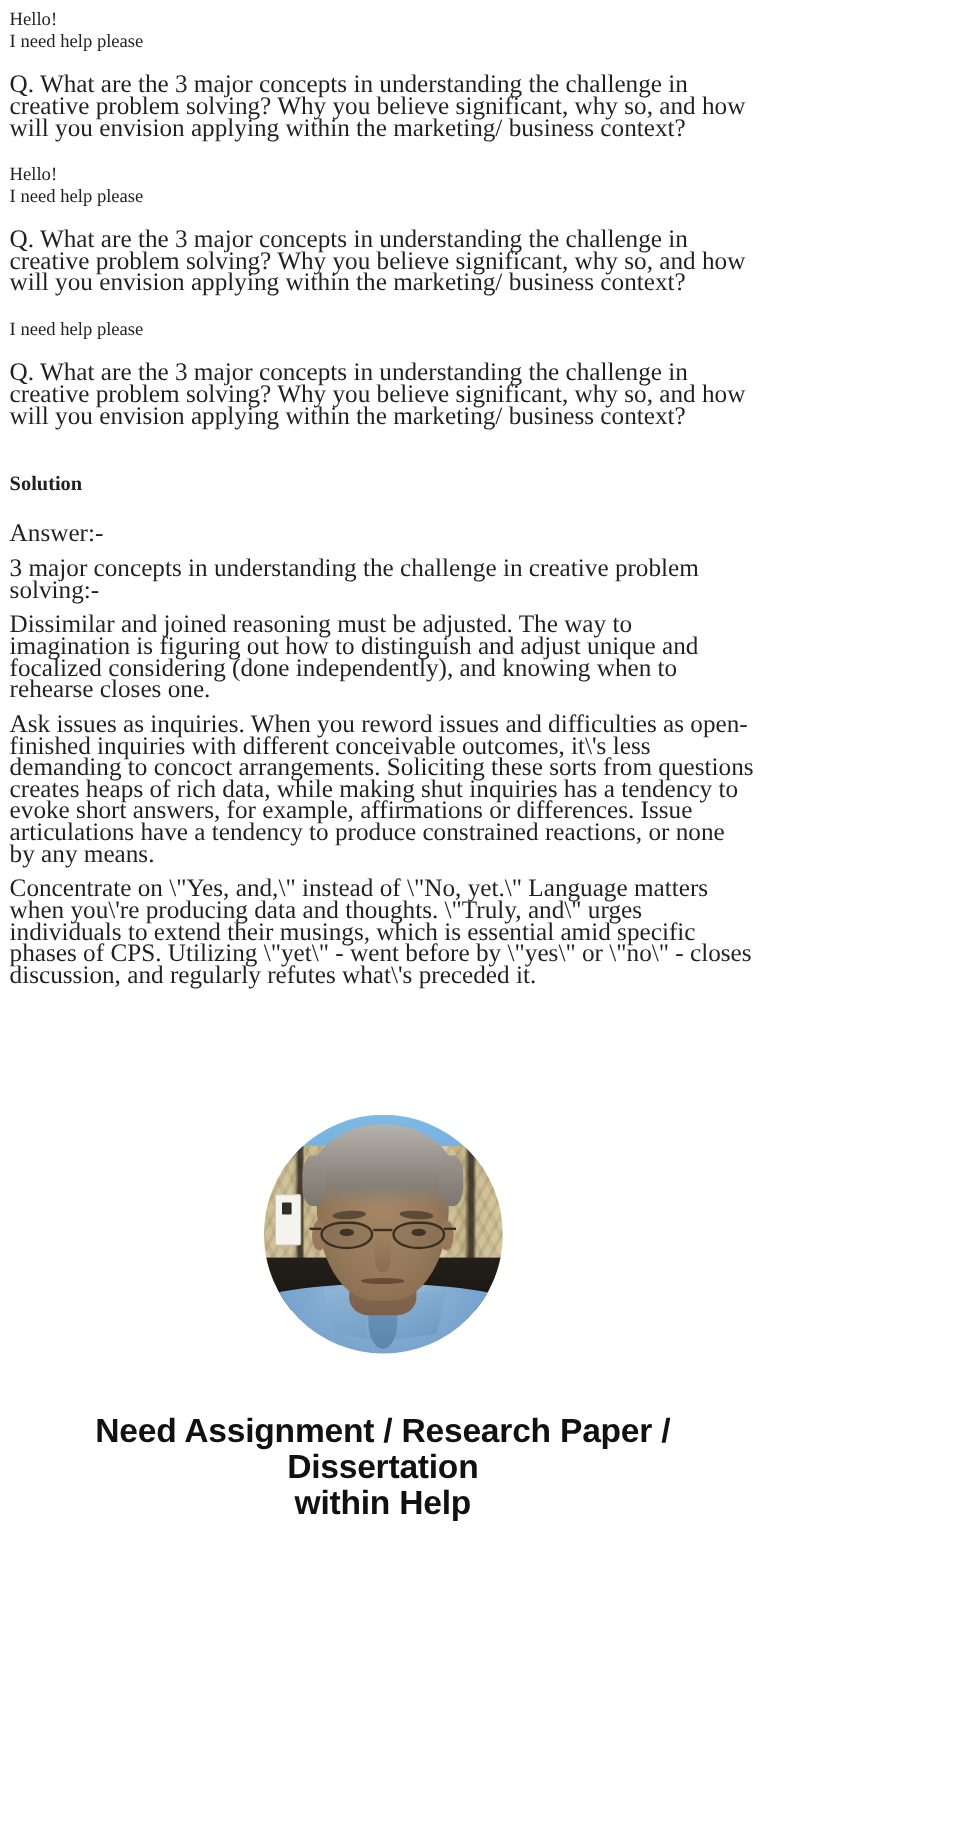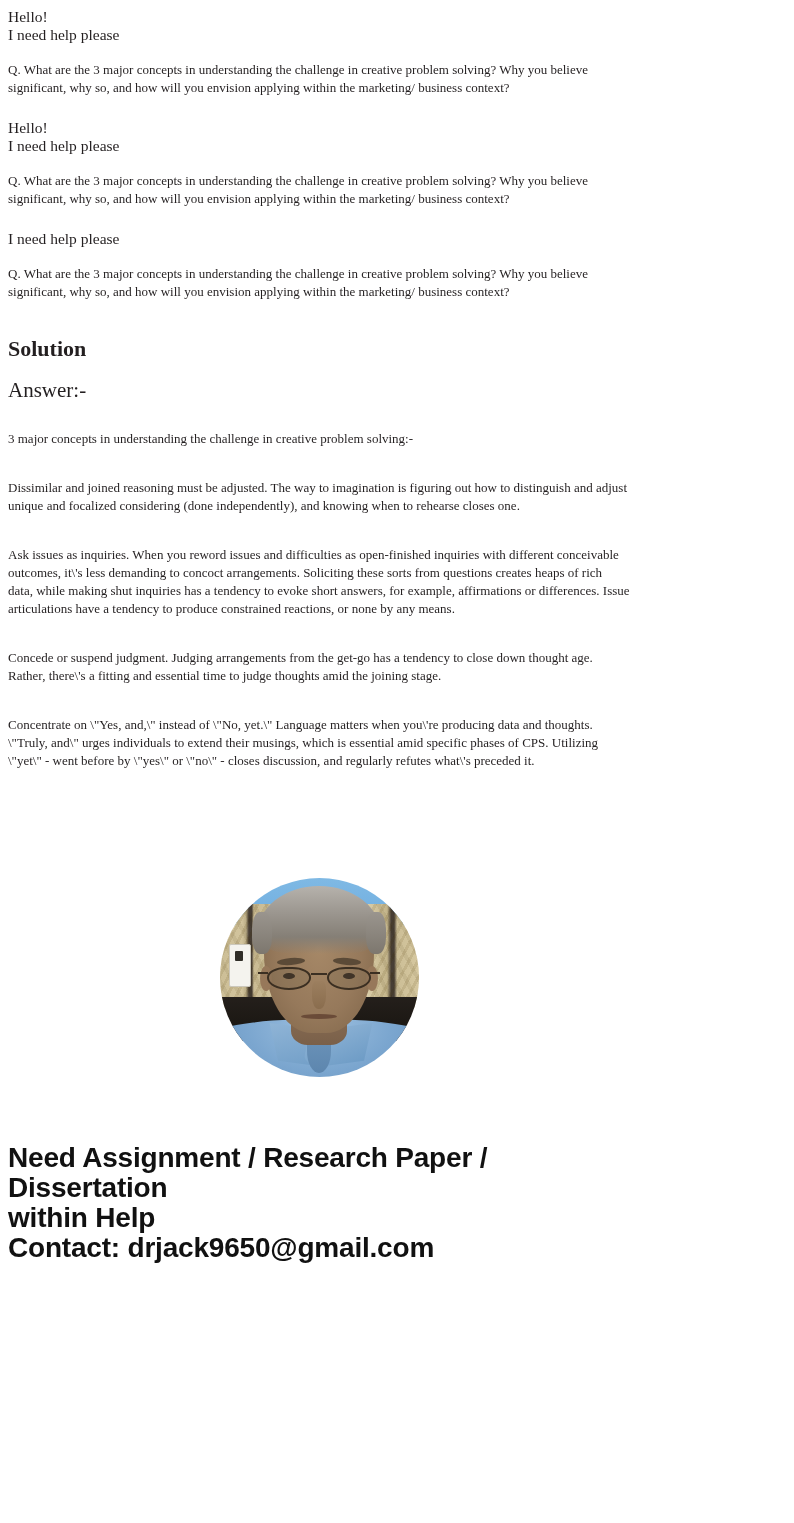--- a/index.html
+++ b/index.html
@@ -28,46 +28,46 @@
   .qa-block { margin: 0 0 6px 0; }
 
   .line {
     font-size: 15.5px;
     line-height: 18px;
     margin: 0;
     color: #231f20;
   }
 
   .para {
-    font-size: 13px;
+    font-size: 21px;
     line-height: 18px;
     margin: 17px 0 0 0;
     color: #231f20;
     text-align: left;
   }
 
   .spacer-block { height: 16px; }
 
   
   .solution-heading {
     font-family: "Liberation Serif", "DejaVu Serif", serif;
-    font-size: 22px;
+    font-size: 17px;
     font-weight: bold;
     line-height: 20px;
     margin: 38px 0 0 0;
     color: #231f20;
   }
 
   .answer-label {
     font-size: 21px;
     line-height: 18px;
     margin: 22px 0 0 0;
   }
 
-  .solution-body .para { margin-top: 31px; }
+  .solution-body .para { margin-top: 11px; }
 
   
   .avatar-wrap {
     width: 100%;
     text-align: center;
     margin-top: 108px;
   }
   .avatar {
     position: relative;
     display: inline-block;
@@ -211,21 +211,22 @@
   }
   .ph-ear-l, .ph-ear-r {
     position: absolute; top: 44%; width: 6%; height: 13%;
     background: #97785a; border-radius: 50%;
   }
   .ph-ear-l { left: 20.5%; }
   .ph-ear-r { right: 20.5%; }
 
   
   .footer {
-    margin-top: 66px;
+    margin-top: 50px;
+    text-align: center;
     font-family: "Liberation Sans", "DejaVu Sans", sans-serif;
     font-weight: bold;
     font-size: 28px;
     line-height: 30px;
     color: #111111;
     letter-spacing: -0.2px;
   }
   .footer-line-2 { display: block; }
   .footer-contact { display: block; }
 </style>
@@ -255,21 +256,20 @@
     <p class="para">Q. What are the 3 major concepts in understanding the challenge in creative problem solving? Why you believe significant, why so, and how will you envision applying within the marketing/ business context?</p>
   </div>
 
   <h2 class="solution-heading">Solution</h2>
 
   <div class="solution-body">
     <p class="answer-label">Answer:-</p>
     <p class="para">3 major concepts in understanding the challenge in creative problem solving:-</p>
     <p class="para">Dissimilar and joined reasoning must be adjusted. The way to imagination is figuring out how to distinguish and adjust unique and focalized considering (done independently), and knowing when to rehearse closes one.</p>
     <p class="para">Ask issues as inquiries. When you reword issues and difficulties as open-finished inquiries with different conceivable outcomes, it\'s less demanding to concoct arrangements. Soliciting these sorts from questions creates heaps of rich data, while making shut inquiries has a tendency to evoke short answers, for example, affirmations or differences. Issue articulations have a tendency to produce constrained reactions, or none by any means.</p>
-    <p class="para">Concede or suspend judgment. Judging arrangements from the get-go has a tendency to close down thought age. Rather, there\'s a fitting and essential time to judge thoughts amid the joining stage.</p>
     <p class="para">Concentrate on \"Yes, and,\" instead of \"No, yet.\" Language matters when you\'re producing data and thoughts. \"Truly, and\" urges individuals to extend their musings, which is essential amid specific phases of CPS. Utilizing \"yet\" - went before by \"yes\" or \"no\" - closes discussion, and regularly refutes what\'s preceded it.</p>
   </div>
 
   <div class="avatar-wrap">
     <div class="avatar" title="profile-photo-of-tutor">
       <div class="ph-sky"></div>
       <div class="ph-wall"></div>
       <div class="ph-switch"></div>
       <div class="ph-darkband"></div>
       <div class="ph-shirt"></div>
@@ -291,16 +291,15 @@
         <span class="temple-r"></span>
       </div>
       <div class="ph-nose"></div>
       <div class="ph-mouth"></div>
     </div>
   </div>
 
   <div class="footer">
     <span>Need Assignment / Research Paper / Dissertation</span>
     <span class="footer-line-2">within Help</span>
-    <span class="footer-contact">Contact: drjack9650@gmail.com</span>
   </div>
 
 </div>
 
 </body></html>

